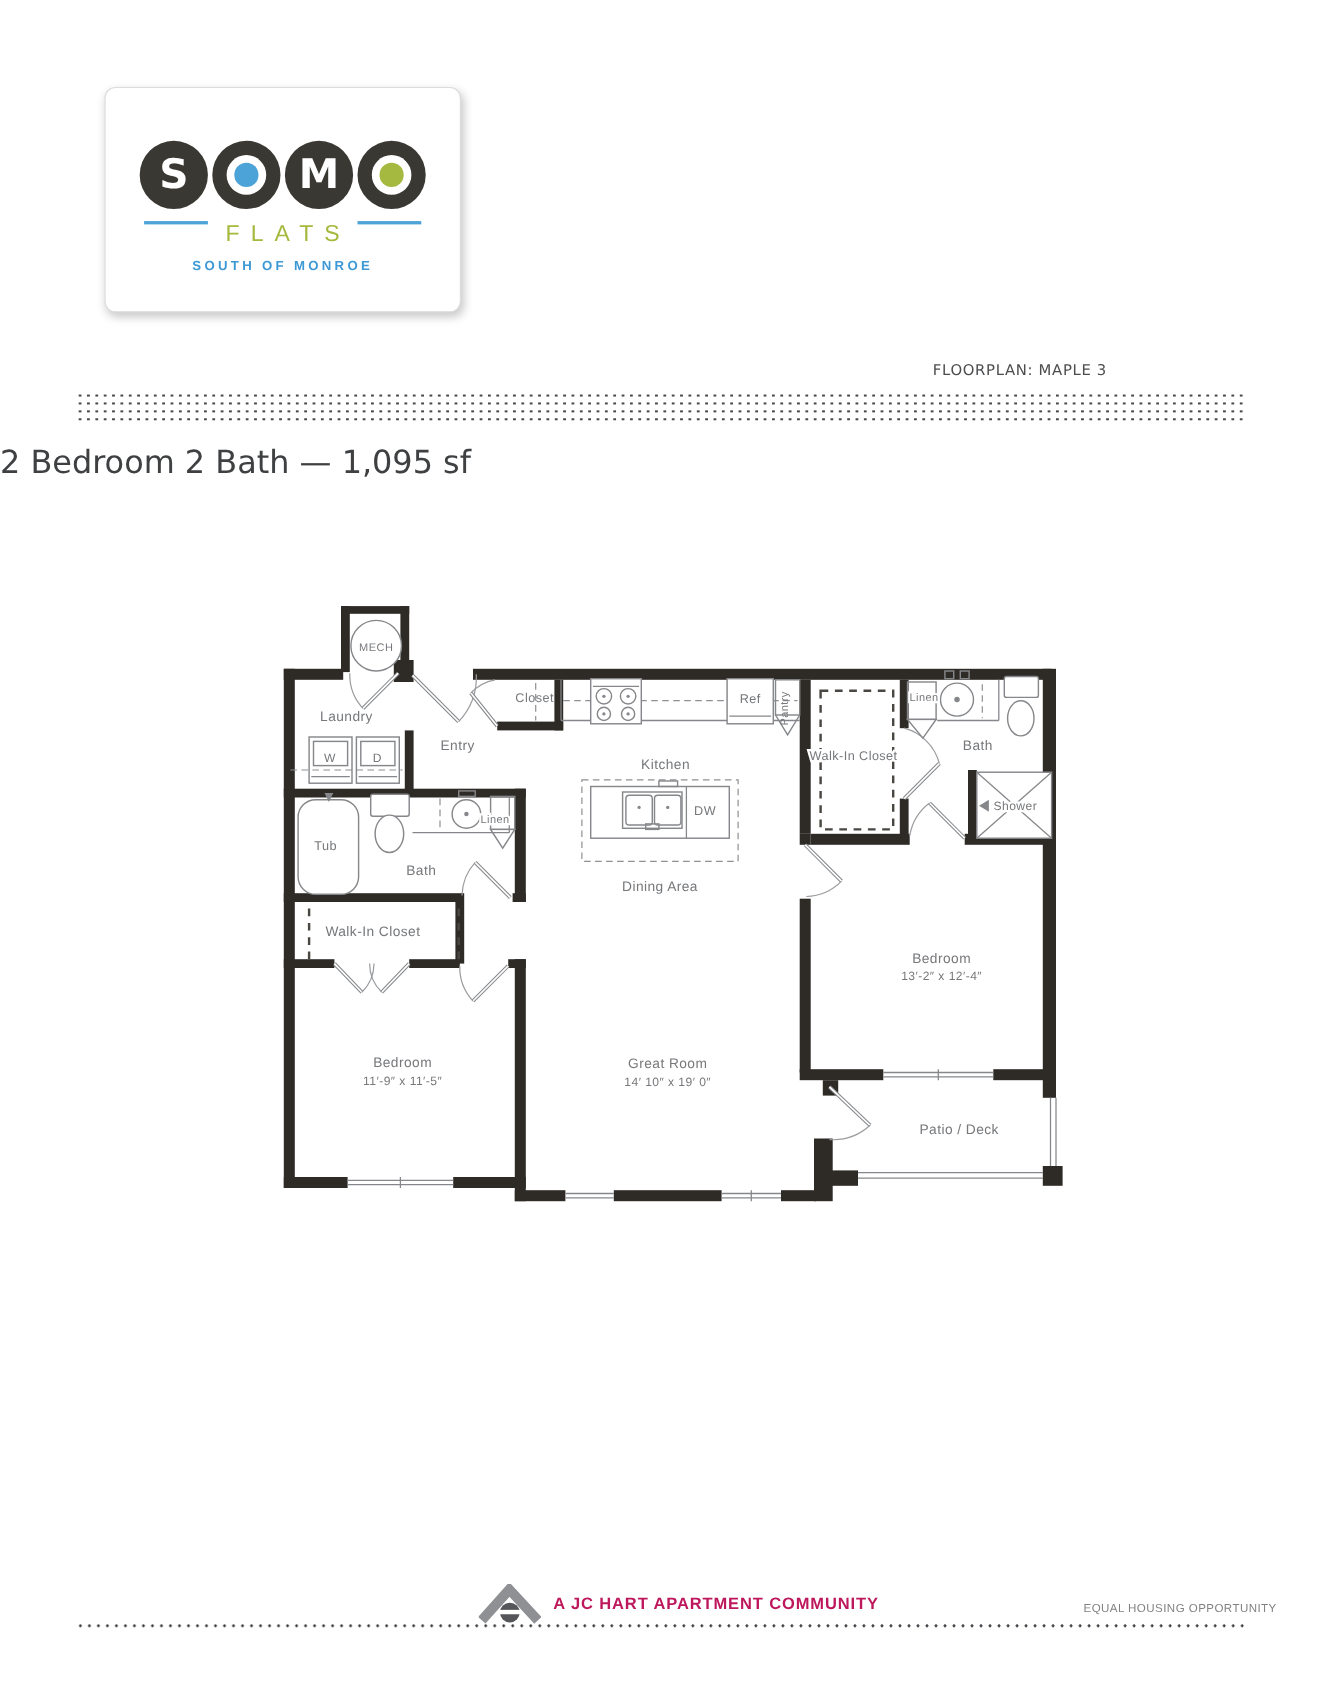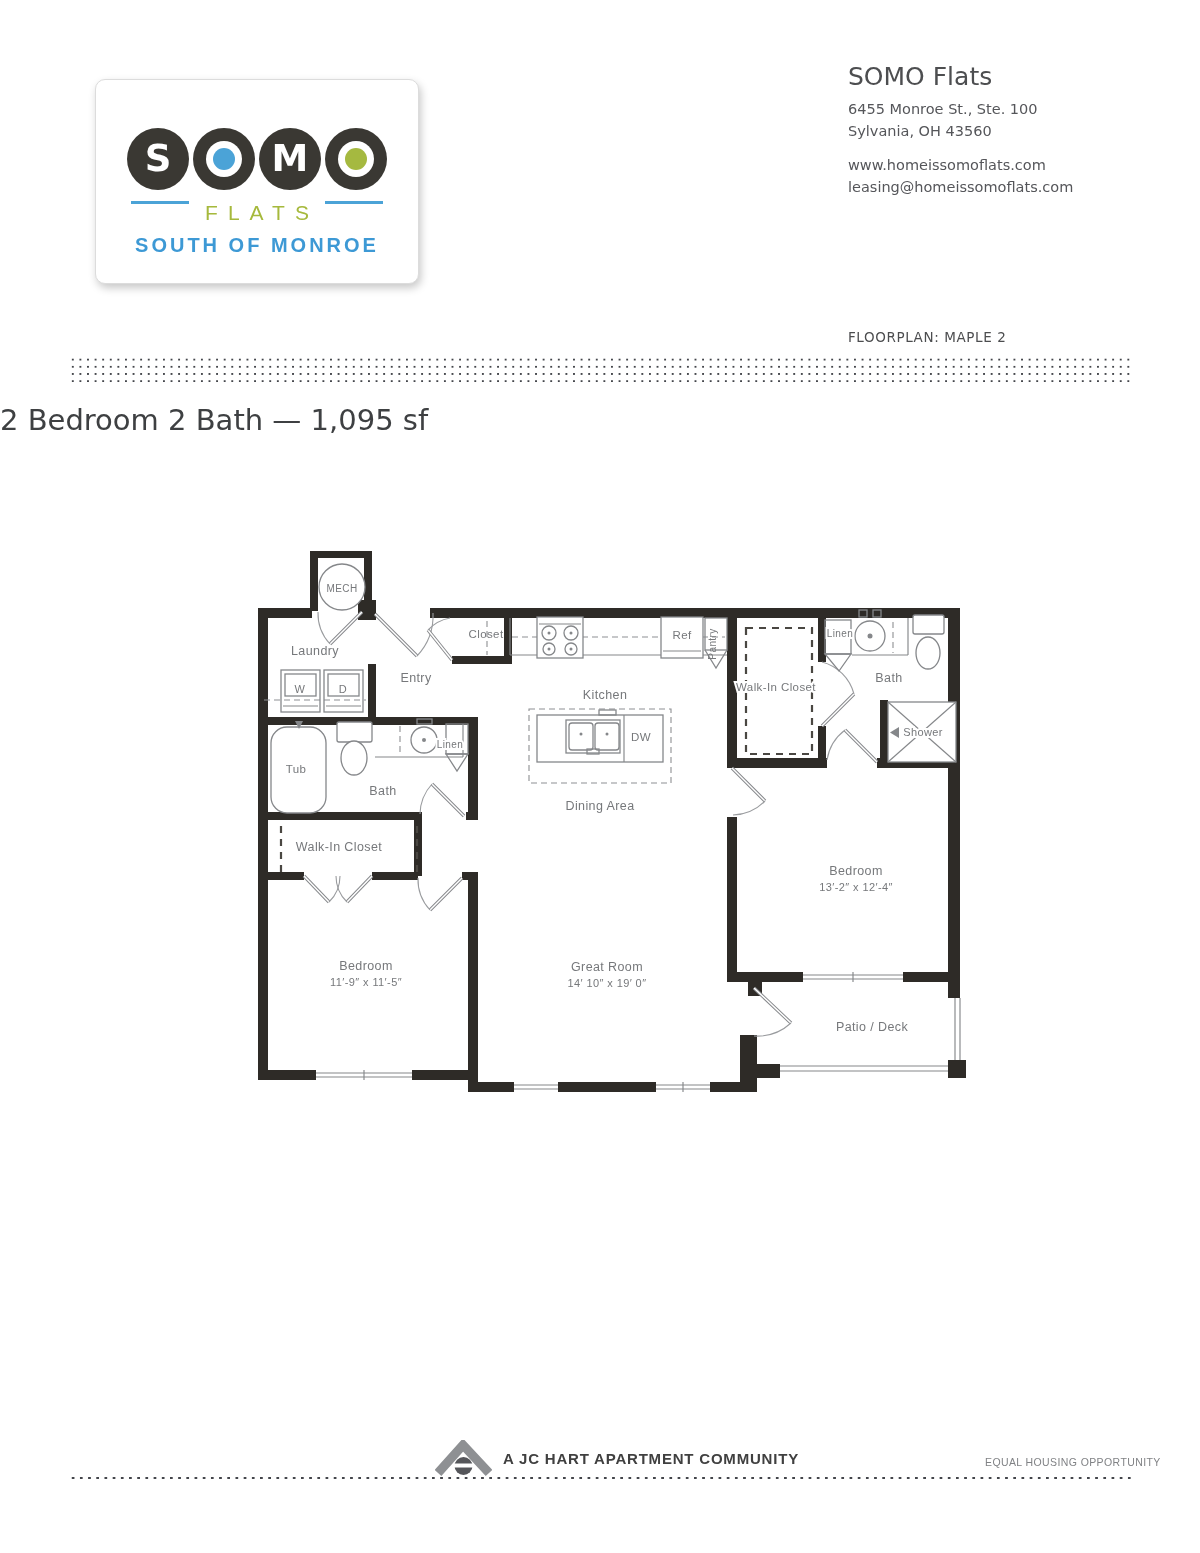--- a/index.html
+++ b/index.html
@@ -12,21 +12,21 @@
   .logo-circles{position:absolute;left:0;right:0;top:48px;display:flex;justify-content:center;gap:4px;}
   .lc{width:62px;height:62px;border-radius:50%;background:#3A3833;display:flex;align-items:center;justify-content:center;}
   .lc .glyph{color:#fff;font-weight:bold;font-size:37px;font-family:"DejaVu Sans",sans-serif;line-height:1;transform:translateY(-1px);}
   .lc .inner{width:36px;height:36px;border-radius:50%;background:#fff;display:flex;align-items:center;justify-content:center;}
   .lc .dot{width:22px;height:22px;border-radius:50%;}
   .dot-blue{background:#4BA3D7;} .dot-green{background:#A5B940;}
   .flats-row{position:absolute;left:0;right:0;top:121px;display:flex;align-items:flex-start;justify-content:center;}
   .flats-dash{width:58px;height:3px;background:#4BA3D7;}
   .flats-word{color:#A6B93C;font-size:21px;letter-spacing:10px;padding:0 6px 0 16px;font-family:"Liberation Sans",sans-serif;}
   .tagline{position:absolute;left:0;right:0;top:154px;text-align:center;color:#3D99D5;font-weight:bold;
-           font-size:20px;letter-spacing:3px;font-family:"Liberation Sans",sans-serif;}
+           font-size:12px;letter-spacing:3px;font-family:"Liberation Sans",sans-serif;}
 
   
   .contact{position:absolute;left:848px;top:62px;color:#55565A;}
   .contact .name{font-size:25px;color:#4D4E50;margin-bottom:7px;}
   .contact .line{font-size:14.5px;line-height:22px;}
   .contact .gap{height:12px;}
 
   .fp-label{position:absolute;left:848px;top:329px;font-size:13.5px;letter-spacing:.6px;color:#4C4D4F;}
 
   
@@ -50,21 +50,21 @@
   .leafc{fill:none;stroke:#fff;stroke-width:1.5;}
   .dash2{stroke:#4A4742;stroke-width:2.2;stroke-dasharray:7 6;fill:none;}
   .dash1{stroke:#8E9093;stroke-width:1.1;stroke-dasharray:6 4;fill:none;}
   .lbl{font-family:"Liberation Sans",sans-serif;fill:#76787B;font-size:12.5px;text-anchor:middle;letter-spacing:.4px;}
   .lbl-s{font-size:11px;} .lbl-xs{font-size:10px;} .lbl-m{font-size:11.5px;}
   .halo{stroke:#fff;stroke-width:4px;paint-order:stroke;}
 
   
   .footer-icon{position:absolute;left:435px;top:1440px;}
   .footer-text{position:absolute;left:503px;top:1450px;font-family:"Liberation Sans",sans-serif;
-               font-weight:bold;font-size:15px;letter-spacing:.8px;color:#404040;}
+               font-weight:bold;font-size:15px;letter-spacing:.8px;color:#be185d;}
   .eho{position:absolute;left:985px;top:1456px;font-family:"Liberation Sans",sans-serif;
        font-size:10.5px;letter-spacing:.4px;color:#808285;}
 </style>
 </head>
 <body>
 
 <div class="page">
 
   <div class="logo-card">
     <div class="logo-circles">
@@ -86,30 +86,22 @@
         </div>
     </div>
     <div class="flats-row">
       <span class="flats-dash"></span>
       <span class="flats-word">FLATS</span>
       <span class="flats-dash"></span>
     </div>
     <div class="tagline">SOUTH OF MONROE</div>
   </div>
 
-  <div class="contact">
-    <div class="name">SOMO Flats</div>
-    <div class="line">6455 Monroe St., Ste. 100</div>
-    <div class="line">Sylvania, OH 43560</div>
-    <div class="gap"></div>
-    <div class="line">www.homeissomoflats.com</div>
-    <div class="line">leasing@homeissomoflats.com</div>
-  </div>
-
-  <div class="fp-label">FLOORPLAN: MAPLE 2</div>
+
+  <div class="fp-label">FLOORPLAN: MAPLE 3</div>
 
   <div class="dotband"></div>
 
   <div class="title">2 Bedroom 2 Bath — 1,095 sf</div>
 
   <svg class="plan" width="720" height="565" viewBox="250 545 720 565" xmlns="http://www.w3.org/2000/svg">
 
     <g class="w">
       <rect x="258" y="608" width="54" height="10"></rect>
       <rect x="310" y="551" width="8" height="60"></rect>

